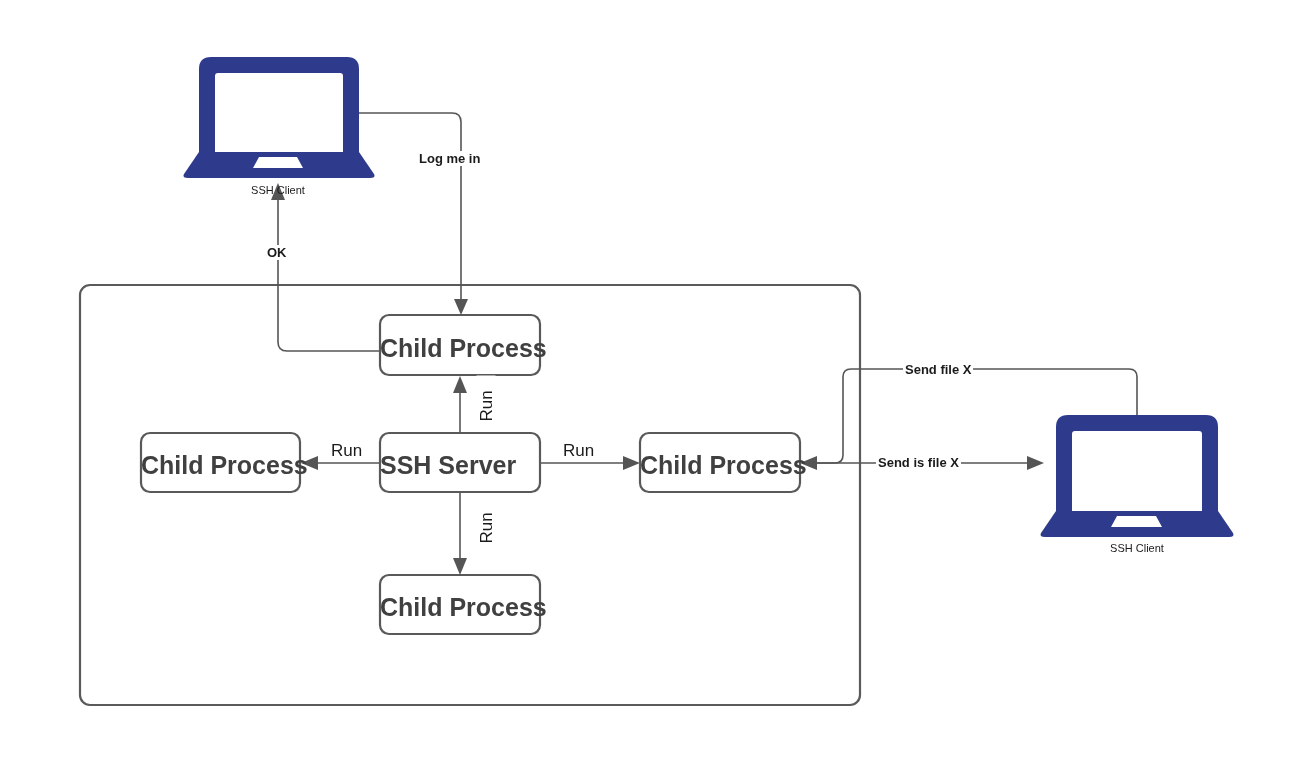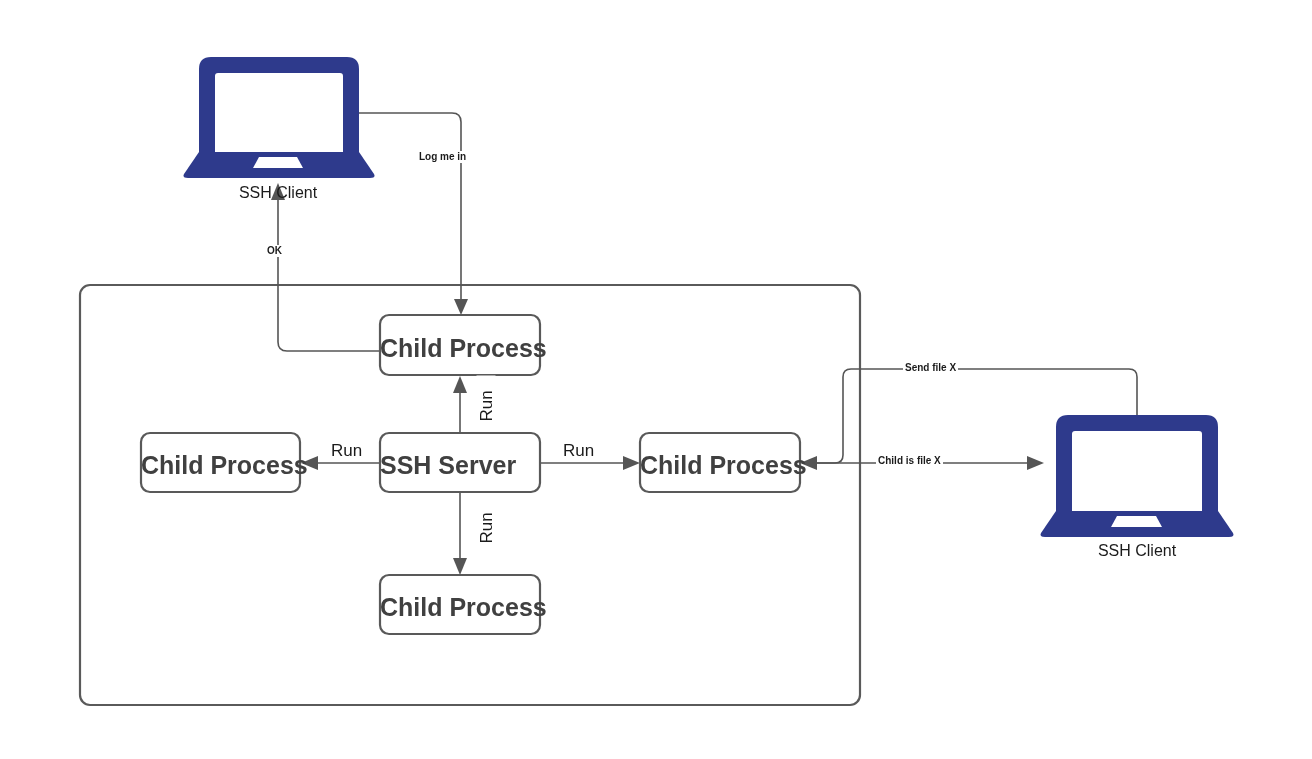--- a/index.html
+++ b/index.html
@@ -53,40 +53,40 @@
     font-size: 25px;
     font-weight: bold;
     color: #404040;
     white-space: nowrap;
     text-align: left;
     line-height: 1;
   }
   .edge-label {
     position: absolute;
     font-family: "Liberation Sans", sans-serif;
-    font-size: 10px;
+    font-size: 13px;
     font-weight: bold;
     color: #1b1b1b;
     white-space: nowrap;
     background: #ffffff;
     line-height: 1;
     padding: 1px 2px;
   }
   .edge-label.plain {
     font-weight: normal;
     font-size: 17px;
   }
   .edge-label.rot {
     transform: rotate(-90deg);
     transform-origin: center center;
   }
   .device-label {
     position: absolute;
     font-family: "Liberation Sans", sans-serif;
-    font-size: 16px;
+    font-size: 11px;
     font-weight: normal;
     color: #1b1b1b;
     white-space: nowrap;
     text-align: center;
     line-height: 1;
   }
 </style>
 </head>
 <body>
 
@@ -172,15 +172,15 @@
   <div class="edge-label plain rot" style="left:462px; top:390px; width:44px;">Run</div>
 
   <div class="edge-label plain" style="left:329px; top:441px;">Run</div>
 
   <div class="edge-label plain" style="left:561px; top:441px;">Run</div>
 
   <div class="edge-label plain rot" style="left:462px; top:512px; width:44px;">Run</div>
 
   <div class="edge-label" style="left:903px; top:362px;text-align:right;">Send file X</div>
 
-  <div class="edge-label" style="left:876px; top:455px;">Child is file X</div>
+  <div class="edge-label" style="left:876px; top:455px;">Send is file X</div>
 
 </div>
 
 </body></html>

